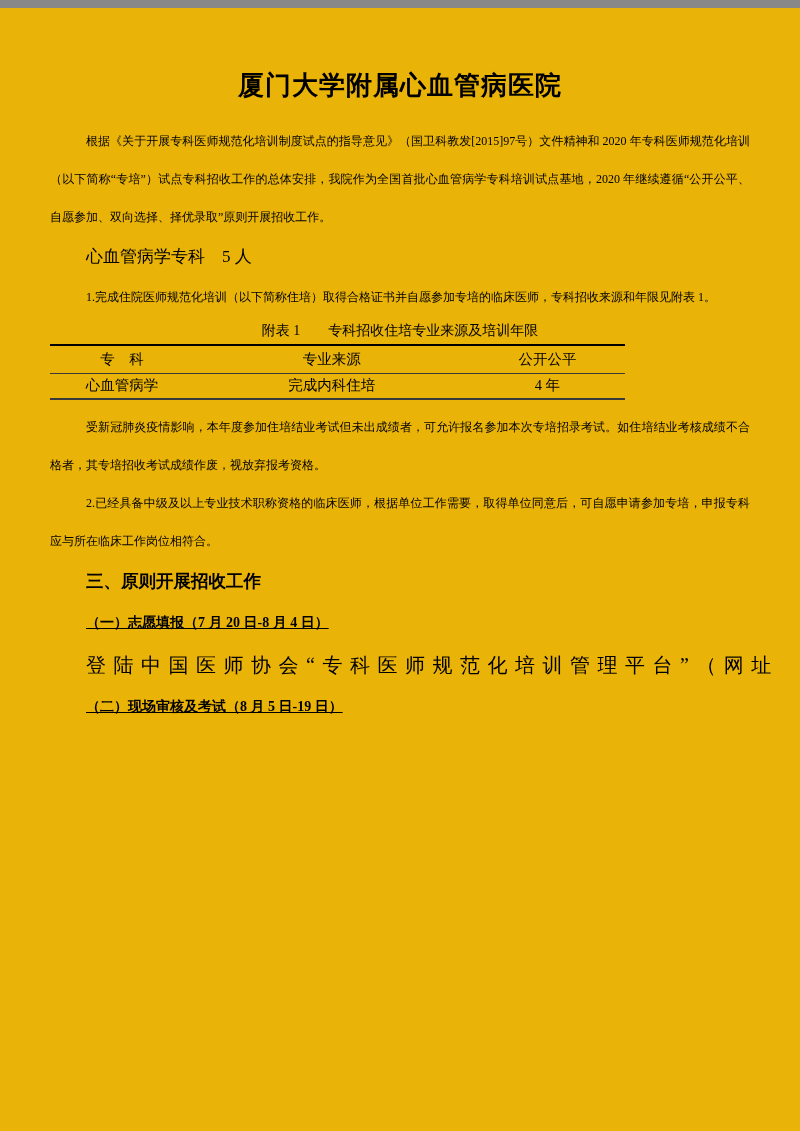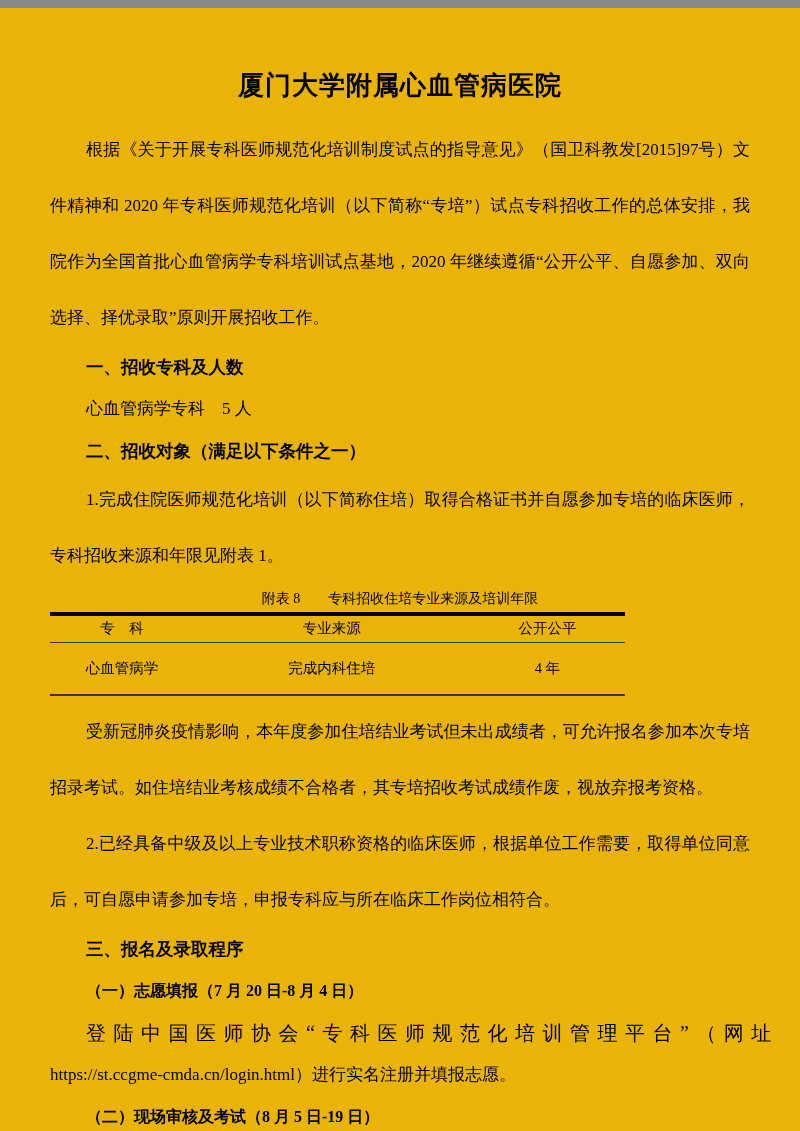--- a/index.html
+++ b/index.html
@@ -29,67 +29,68 @@
   }
   .subtitle {
     margin: 26px 0 0 0;
     text-align: center;
     font-size: 27px;
     line-height: 40px;
     font-weight: bold;
   }
   .para {
     margin: 0;
-    font-size: 17px;
-    line-height: 56px;
+    font-size: 12px;
+    line-height: 38px;
     text-align: justify;
     text-indent: 36px;
   }
   .intro { margin-top: 16px; }
   .h-sans {
     margin: 0;
     font-family: "Liberation Sans", "DejaVu Sans", sans-serif;
     font-weight: bold;
     font-size: 17.5px;
     line-height: 42px;
     padding-left: 36px;
   }
   .h-serif {
     margin: 0;
     font-family: "Liberation Serif", "DejaVu Serif", serif;
     font-weight: bold;
-    font-size: 16px;
+    font-size: 14px;
     line-height: 42px;
     padding-left: 36px;
+    text-decoration: underline;
   }
   .item-line {
     margin: 0;
     font-size: 17px;
     line-height: 42px;
     padding-left: 36px;
   }
   .tbl-caption {
     margin: 2px 0 0 0;
     font-size: 14px;
     line-height: 26px;
     text-align: center;
   }
   table.data {
     width: 575px;
     border-collapse: collapse;
-    border-top: 4px solid #000000;
+    border-top: 2px solid #000000;
     border-bottom: 2px solid #3a3a3a;
     font-size: 14.5px;
     margin: 0;
   }
   table.data thead tr {
     height: 28px;
     border-bottom: 1.5px solid #3a3a3a;
   }
-  table.data tbody tr { height: 53px; }
+  table.data tbody tr { height: 26px; }
   table.data th, table.data td {
     padding: 0;
     text-align: center;
     font-weight: normal;
   }
   .p-after-table { margin-top: 8px; }
   .wide-line {
     margin: 0;
     font-size: 20px;
     line-height: 42px;
@@ -107,29 +108,27 @@
 </head>
 <body>
 
 <div class="page">
 
   <h1 class="title">厦门大学附属心血管病医院</h1>
 
 
   <p class="para intro">根据《关于开展专科医师规范化培训制度试点的指导意见》（国卫科教发[2015]97号）文件精神和 2020 年专科医师规范化培训（以下简称“专培”）试点专科招收工作的总体安排，我院作为全国首批心血管病学专科培训试点基地，2020 年继续遵循“公开公平、自愿参加、双向选择、择优录取”原则开展招收工作。</p>
 
-  <h3 class="h-sans">一、招收专科及人数</h3>
 
   <p class="item-line">心血管病学专科　5 人</p>
 
-  <h3 class="h-sans">二、招收对象（满足以下条件之一）</h3>
 
   <p class="para">1.完成住院医师规范化培训（以下简称住培）取得合格证书并自愿参加专培的临床医师，专科招收来源和年限见附表 1。</p>
 
-  <div class="tbl-caption">附表 8　　专科招收住培专业来源及培训年限</div>
+  <div class="tbl-caption">附表 1　　专科招收住培专业来源及培训年限</div>
 
   <table class="data">
     <colgroup>
       <col style="width:25%">
       <col style="width:48%">
       <col style="width:27%">
     </colgroup>
     <thead>
       <tr>
         <th>专　科</th>
@@ -143,23 +142,22 @@
         <td>完成内科住培</td>
         <td>4 年</td>
       </tr>
     </tbody>
   </table>
 
   <p class="para p-after-table">受新冠肺炎疫情影响，本年度参加住培结业考试但未出成绩者，可允许报名参加本次专培招录考试。如住培结业考核成绩不合格者，其专培招收考试成绩作废，视放弃报考资格。</p>
 
   <p class="para">2.已经具备中级及以上专业技术职称资格的临床医师，根据单位工作需要，取得单位同意后，可自愿申请参加专培，申报专科应与所在临床工作岗位相符合。</p>
 
-  <h3 class="h-sans">三、报名及录取程序</h3>
+  <h3 class="h-sans">三、原则开展招收工作</h3>
 
   <h4 class="h-serif">（一）志愿填报（7 月 20 日-8 月 4 日）</h4>
 
   <p class="wide-line">登陆中国医师协会“专科医师规范化培训管理平台”（网址</p>
 
-  <p class="url-line">https://st.ccgme-cmda.cn/login.html）进行实名注册并填报志愿。</p>
 
   <h4 class="h-serif">（二）现场审核及考试（8 月 5 日-19 日）</h4>
 
 </div>
 
 </body></html>

